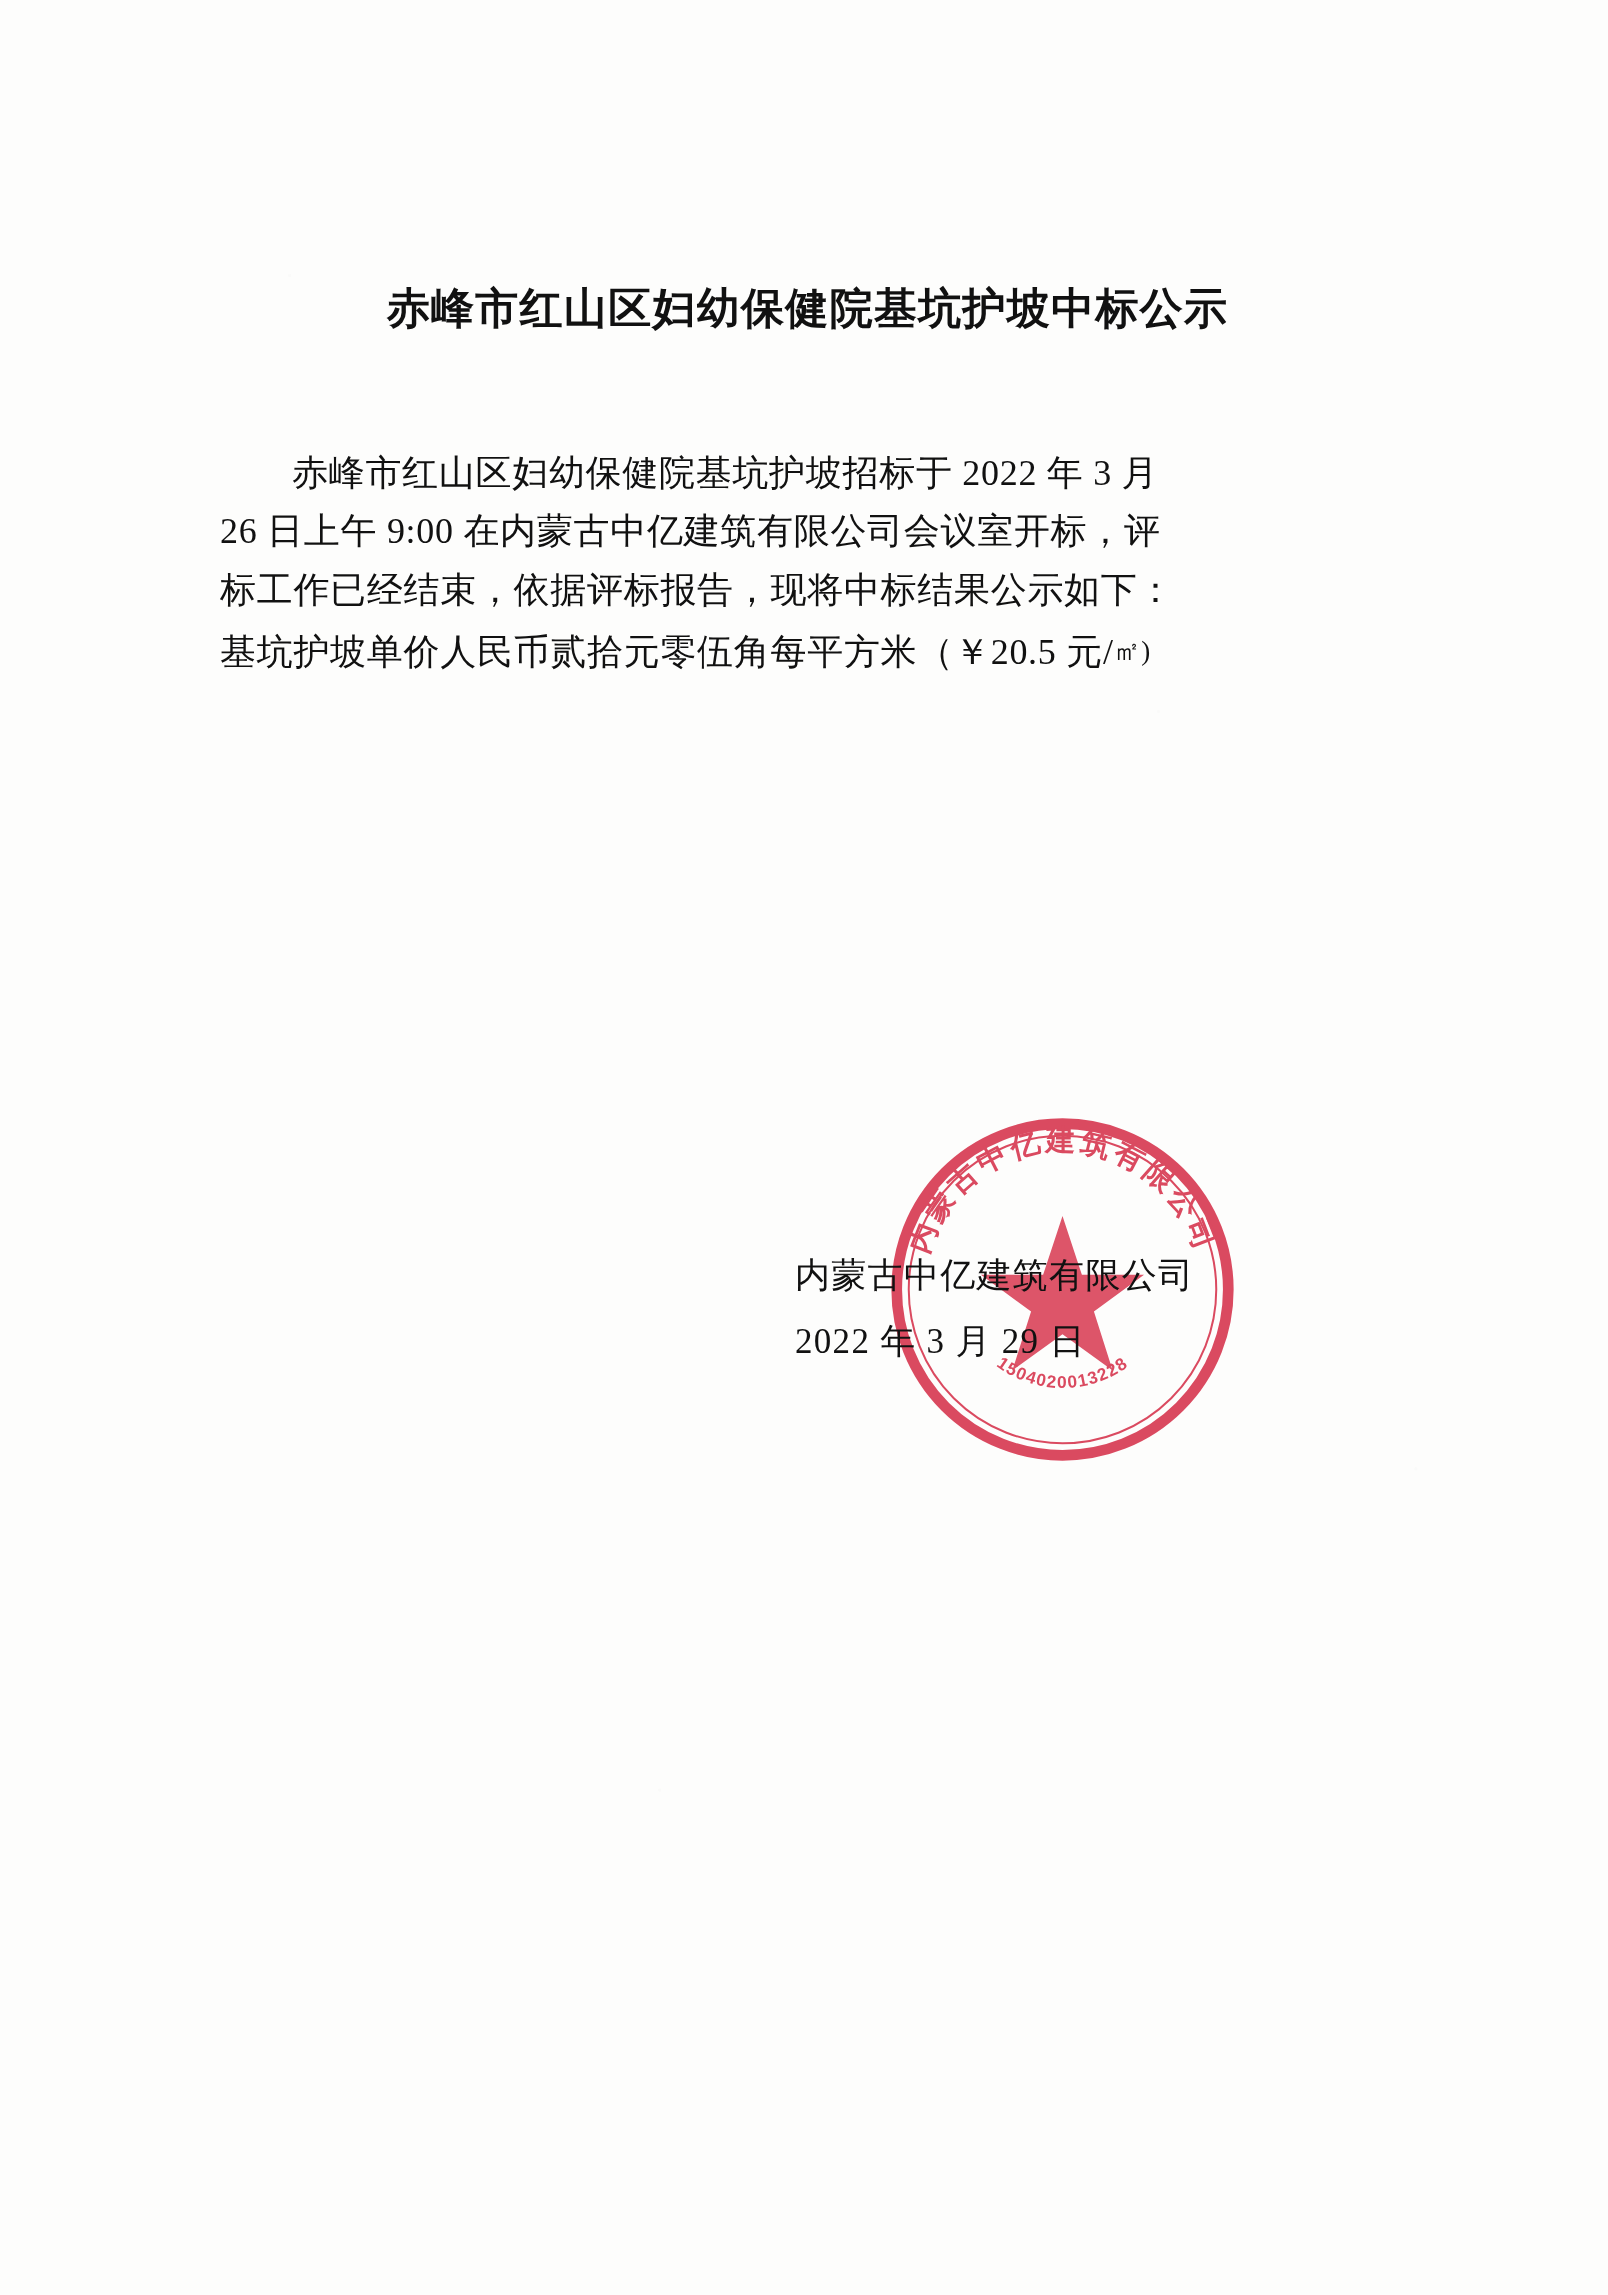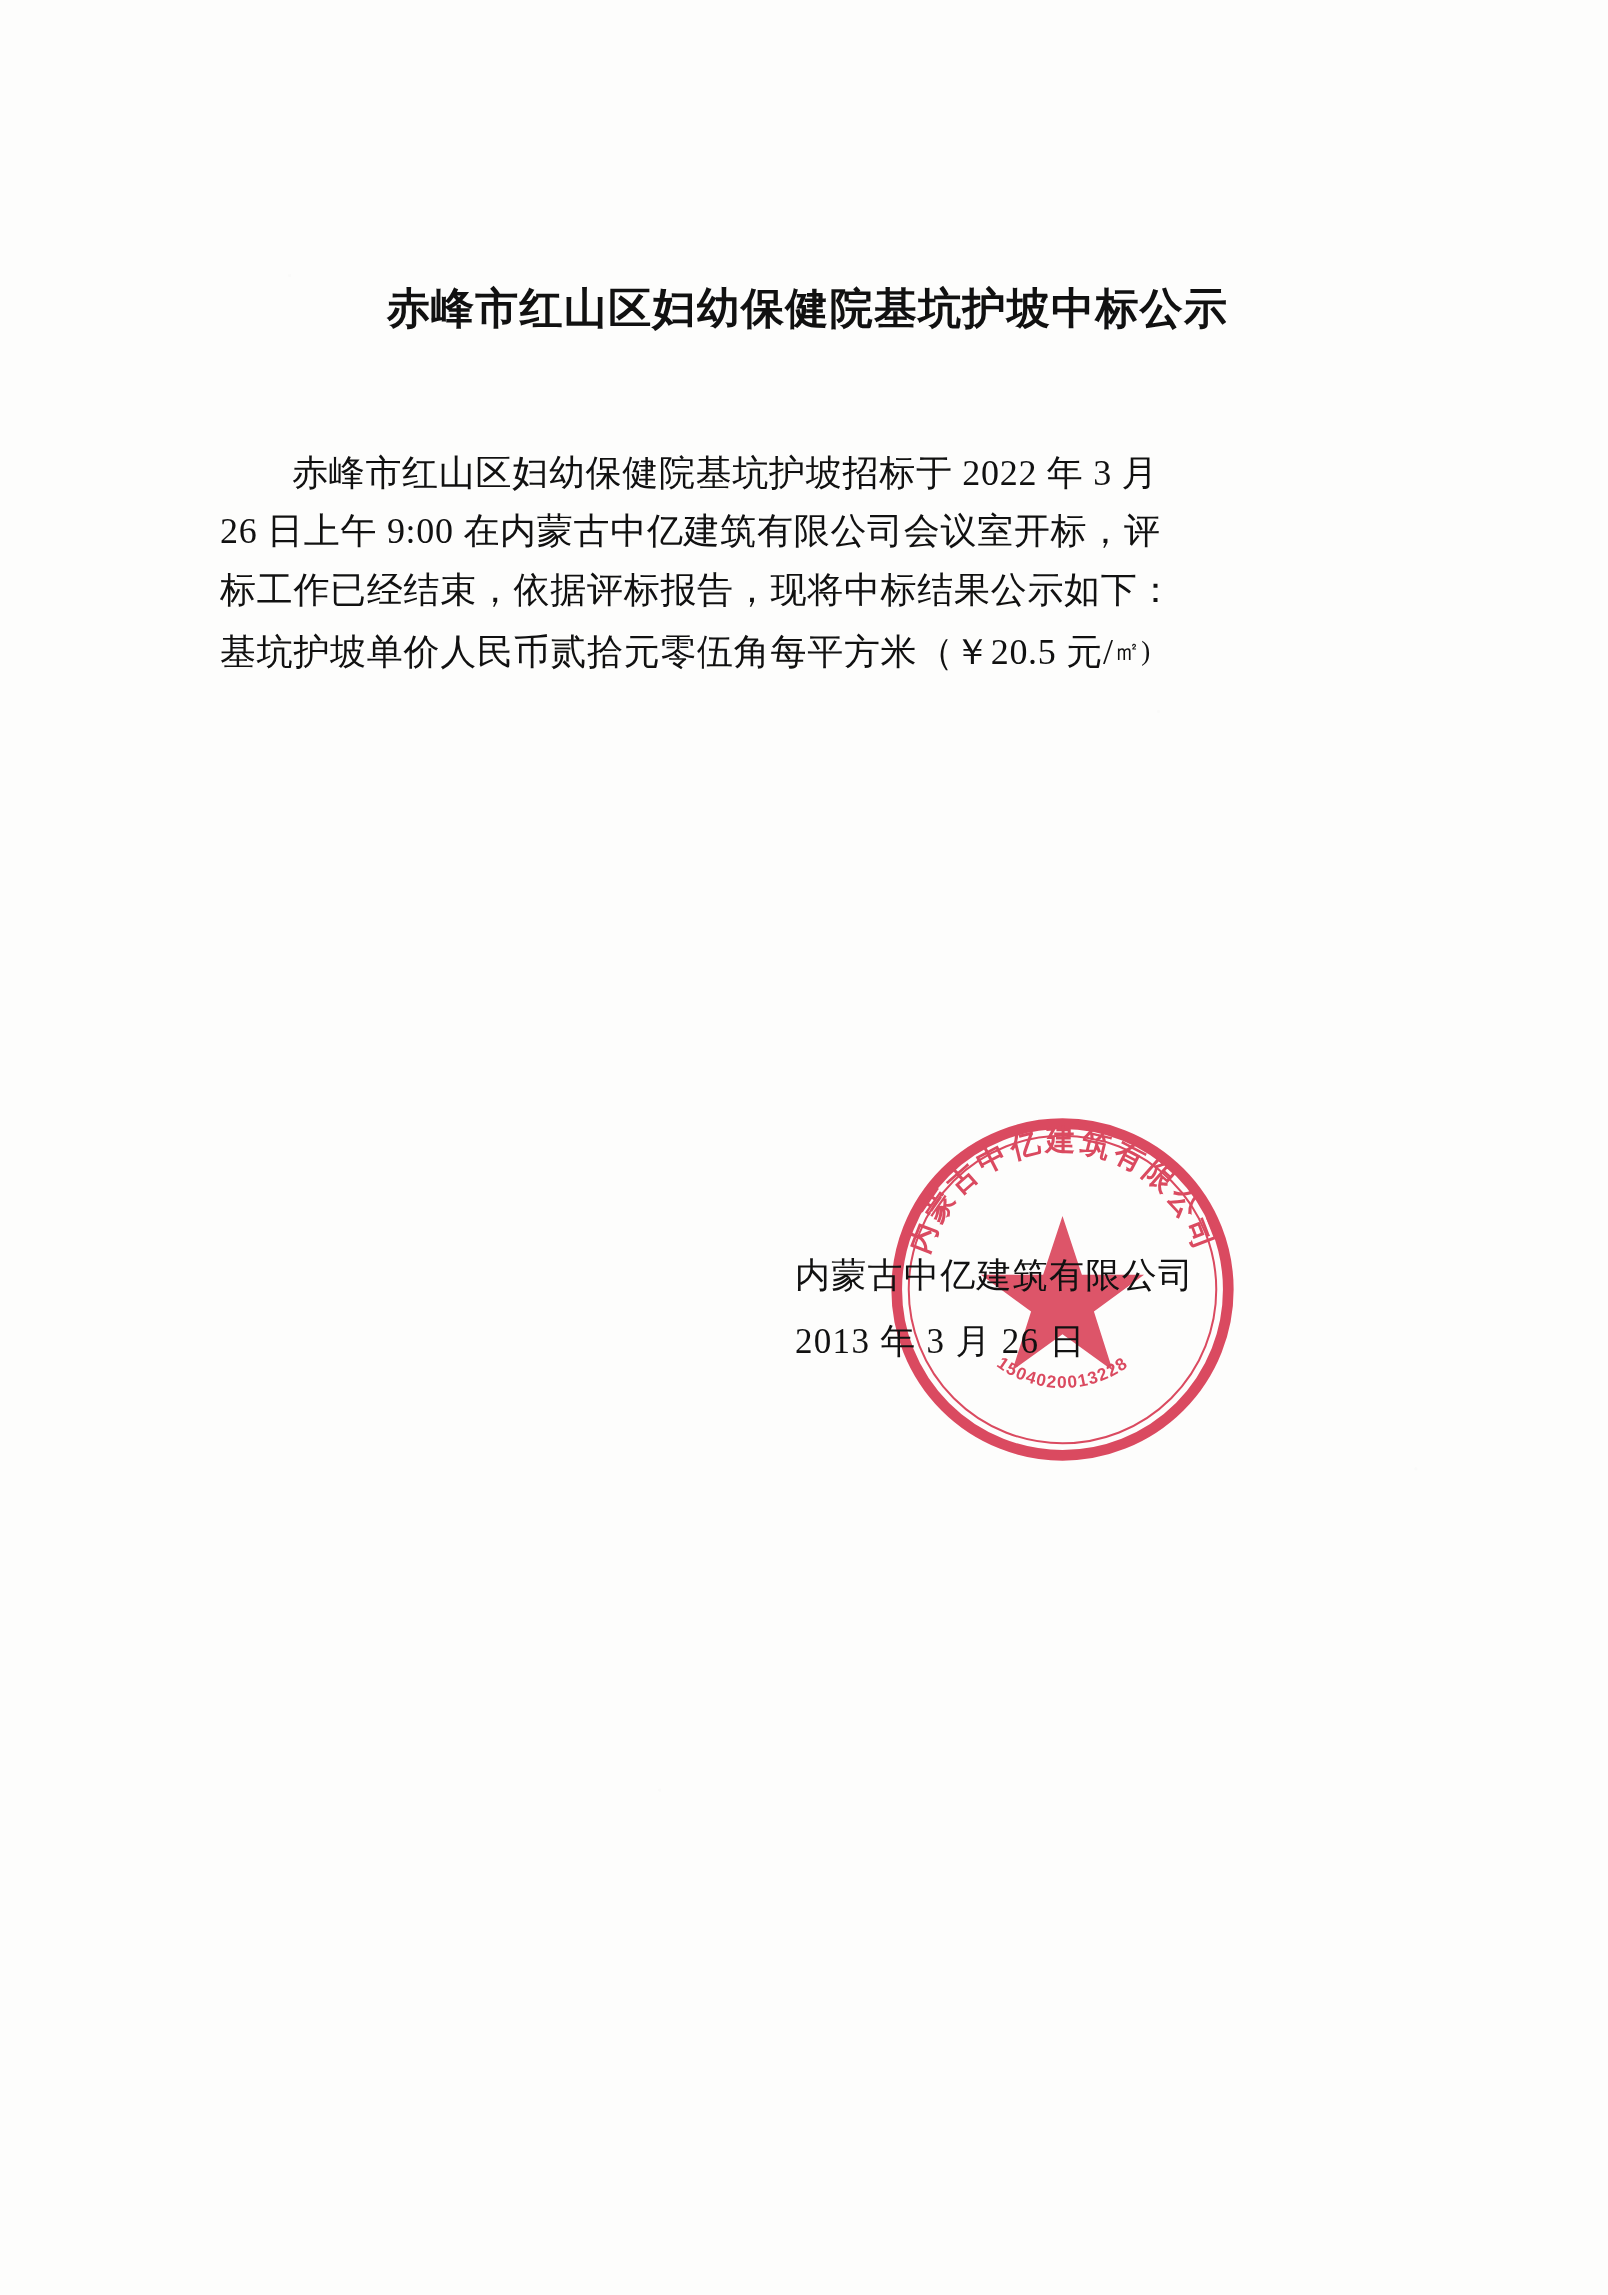--- a/index.html
+++ b/index.html
@@ -147,17 +147,17 @@
         <textPath href="#arcTop" startOffset="50%" text-anchor="middle">内蒙古中亿建筑有限公司</textPath>
       </text>
       <text font-family="Liberation Sans, sans-serif" font-size="26" font-weight="bold" fill="#d8314b" letter-spacing="2">
         <textPath href="#arcBottom" startOffset="50%" text-anchor="middle">1504020013228</textPath>
       </text>
     </svg>
   </div>
 
   <div class="signature">
     <div class="sig-line">内蒙古中亿建筑有限公司</div>
-    <div class="sig-date">2013 年 3 月 26 日</div>
+    <div class="sig-date">2022 年 3 月 29 日</div>
   </div>
 
 </div>
 
 
 </body></html>

